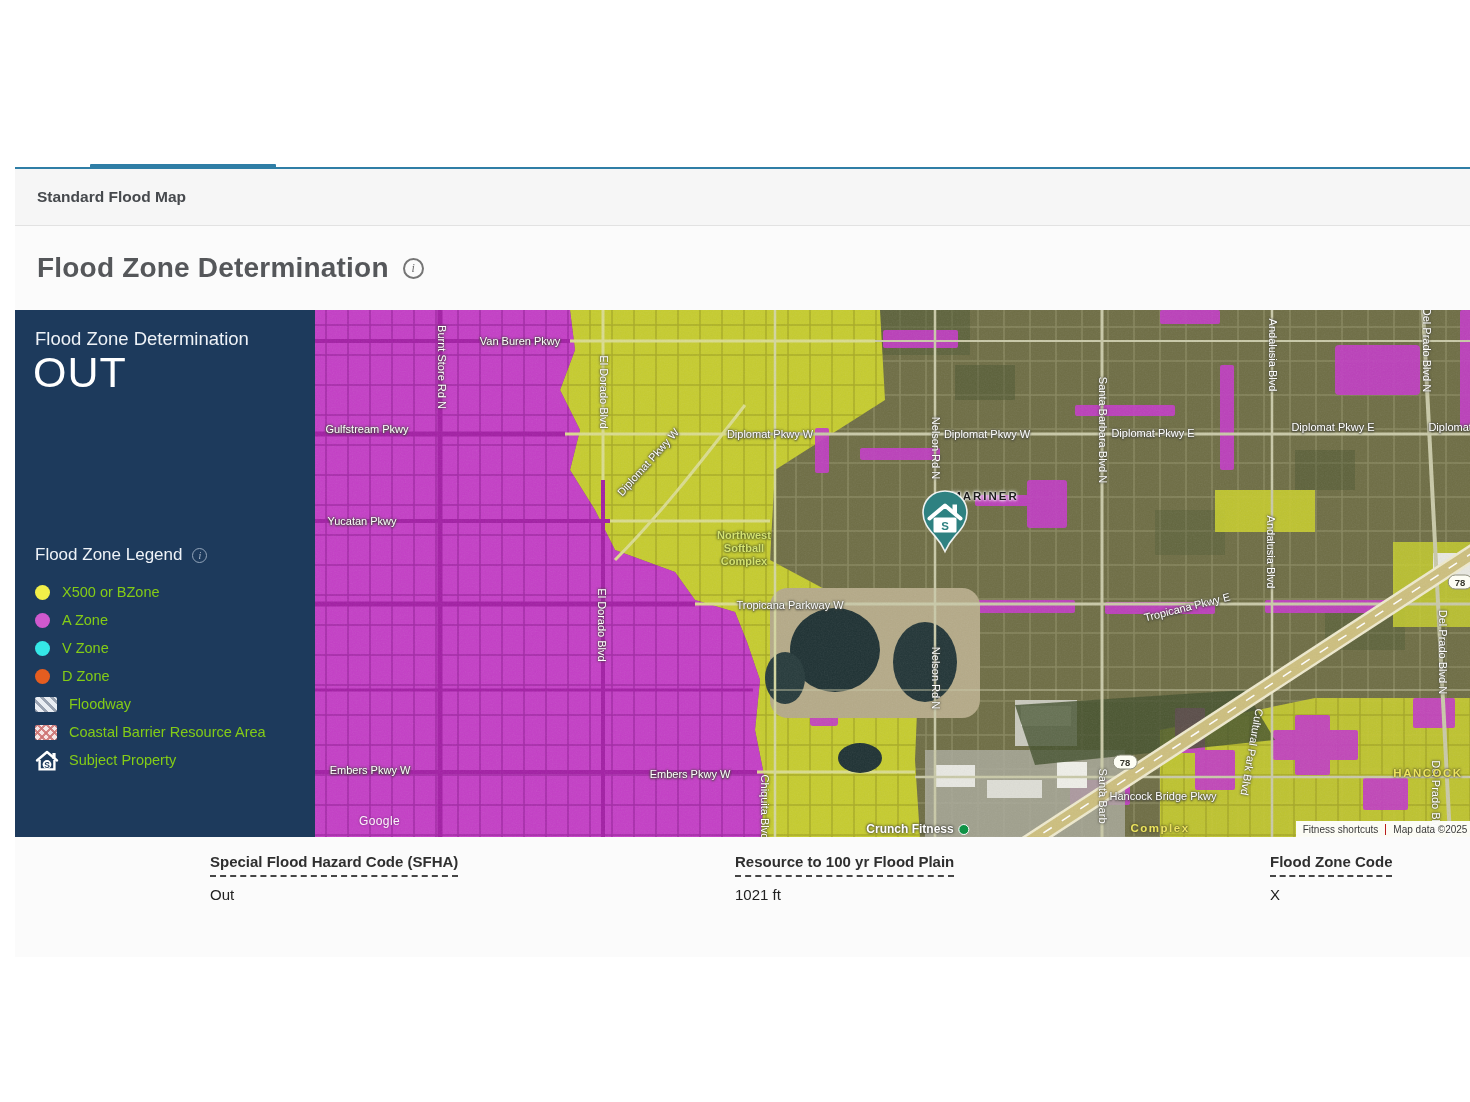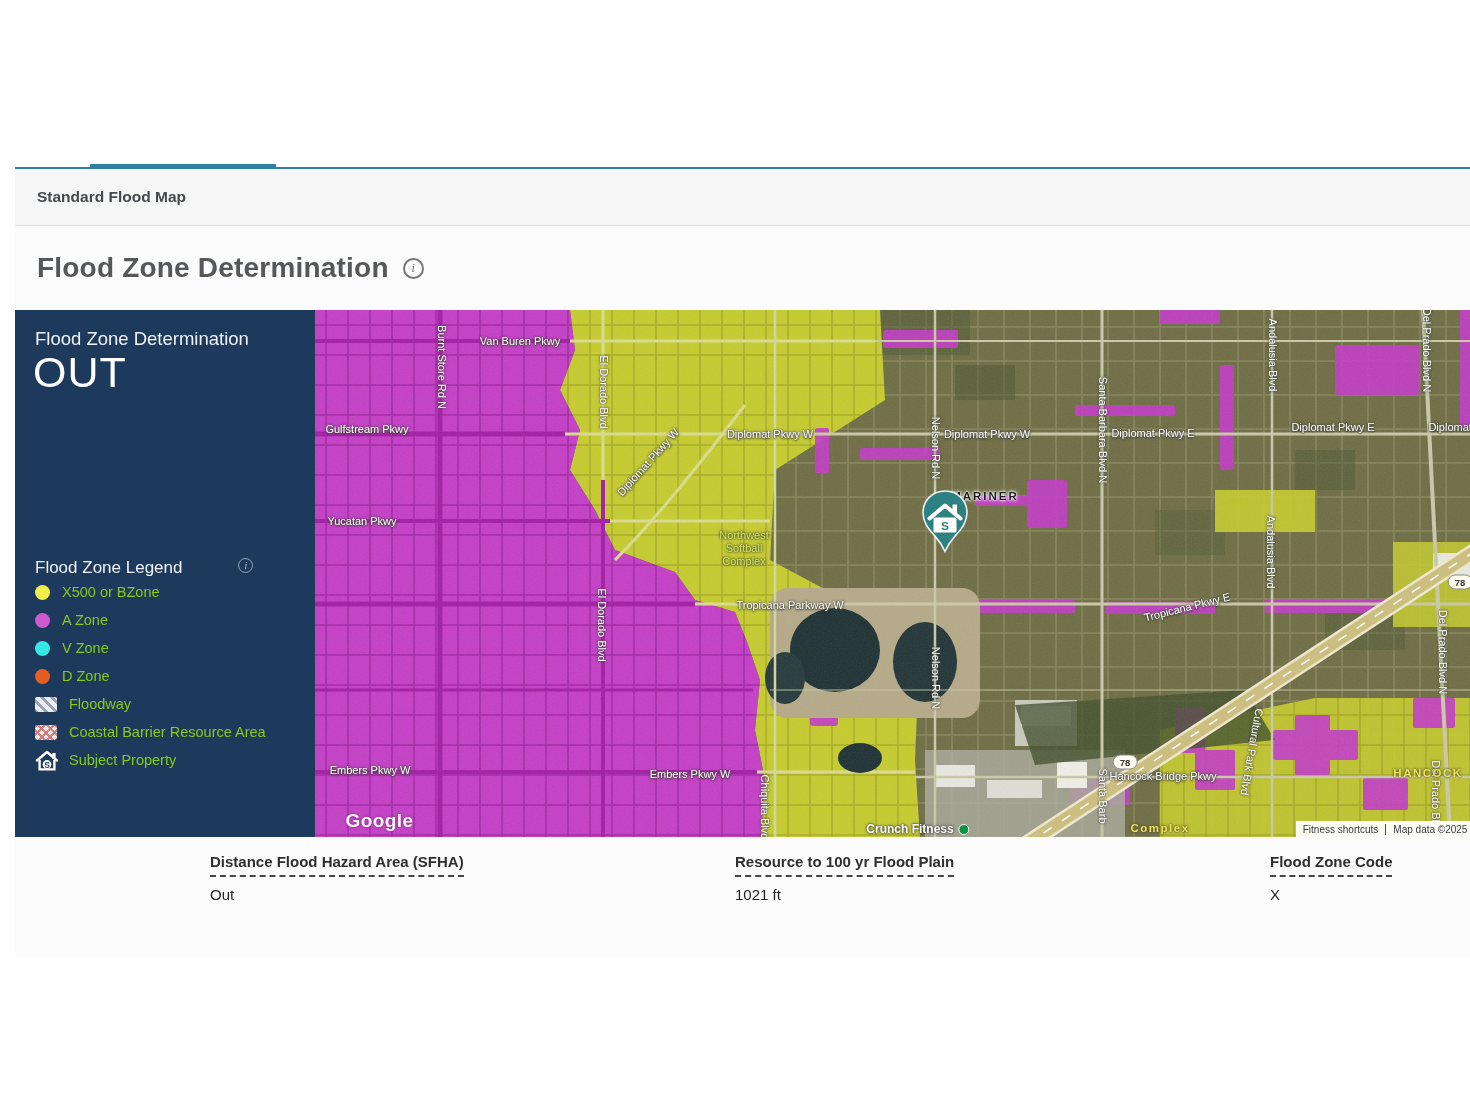--- a/index.html
+++ b/index.html
@@ -20,21 +20,21 @@
   .page-title{margin-left:22px;font-size:28px;font-weight:bold;color:#55575a;letter-spacing:.2px;}
   .info-icon{display:inline-flex;align-items:center;justify-content:center;border-radius:50%;
              font-family:"Liberation Serif",serif;font-style:italic;color:#6b6b6b;cursor:pointer;}
   .info-lg{width:17px;height:17px;border:2px solid #757575;font-size:12px;margin-left:14px;}
   .info-sm{width:13px;height:13px;border:1.5px solid #93a5ba;font-size:10px;margin-left:10px;color:#aebcce;}
 
   
   .panel{position:absolute;left:0;top:310px;width:300px;height:527px;background:#1d3a5c;color:#eef2f7;z-index:3;}
   .panel-heading{position:absolute;left:20px;top:18px;font-size:18.5px;font-weight:400;}
   .panel-value{position:absolute;left:18px;top:38px;font-size:43px;font-weight:400;letter-spacing:1px;color:#fff;}
-  .legend-title-row{position:absolute;left:20px;top:248px;display:flex;align-items:flex-start;font-size:17px;gap:46px;}
+  .legend-title-row{position:absolute;left:20px;top:235px;display:flex;align-items:center;font-size:17px;}
   .legend-list{position:absolute;left:20px;top:268px;}
   .legend-item{display:flex;align-items:center;height:28px;}
   .swatch{flex:0 0 auto;margin-right:12px;}
   .swatch-dot{width:15px;height:15px;border-radius:50%;}
   .swatch-hatch-diagonal{width:22px;height:15px;border-radius:2px;
       background:repeating-linear-gradient(45deg,#9aa3b2 0 2.5px,#e9edf3 2.5px 7px);}
   .swatch-hatch-cross{width:22px;height:15px;border-radius:2px;background:
       repeating-linear-gradient(45deg,rgba(205,115,115,.85) 0 2px,transparent 2px 6px),
       repeating-linear-gradient(-45deg,rgba(205,115,115,.85) 0 2px,transparent 2px 6px),#f6e6e6;}
   .swatch-house-icon{width:24px;height:22px;margin-right:10px;}
@@ -48,21 +48,21 @@
   .lbl-road{font-size:11px;color:#fff;text-shadow:0 0 2px #4a4a42,0 0 3px #4a4a42,0 1px 2px #4a4a42;white-space:nowrap;}
   .lbl-road-v{font-size:11px;color:#fff;text-shadow:0 0 2px #4a4a42,0 0 3px #4a4a42;writing-mode:vertical-rl;text-orientation:mixed;white-space:nowrap;}
   .lbl-city{font-size:11.5px;font-weight:bold;letter-spacing:2px;color:#1d1d1d;
             text-shadow:0 0 2px #fff,0 0 3px #fff,0 0 4px #fff;white-space:nowrap;}
   .lbl-area{font-size:11.5px;font-weight:bold;letter-spacing:1.5px;color:#ece45e;
             text-shadow:0 0 2px #55502a,0 0 3px #55502a;white-space:nowrap;}
   .lbl-park{font-size:11px;color:#d4e36e;text-align:center;line-height:13px;
             text-shadow:0 0 2px #3e4825,0 0 3px #3e4825;}
   .lbl-poi{font-size:12px;font-weight:bold;color:#fff;text-shadow:0 0 2px #3c3c34,0 0 3px #3c3c34;white-space:nowrap;display:flex;align-items:center;}
   .poi-dot{display:inline-block;width:9px;height:9px;border-radius:50%;background:#0f9246;border:1.5px solid #fff;margin-left:5px;}
-  .lbl-watermark{font-size:19px;font-weight:bold;color:#fff;opacity:.95;letter-spacing:.4px;
+  .lbl-watermark{font-size:12px;font-weight:normal;color:#fff;opacity:.95;letter-spacing:.4px;
             text-shadow:0 0 3px rgba(0,0,0,.4);white-space:nowrap;padding-left:37px;}
   .shield{position:absolute;transform:translate(-50%,-50%);background:#fdfdf4;border:1px solid #8f8f7d;
           border-radius:9px;padding:1px 6px;font-size:9.5px;font-weight:bold;color:#38382e;z-index:4;}
   .pin{position:absolute;left:607px;top:180px;width:46px;height:68px;z-index:5;cursor:pointer;}
   .map-attr{position:absolute;right:0;bottom:0;height:16px;display:flex;align-items:center;
             background:rgba(255,255,255,.95);font-size:10px;color:#3a3a3a;z-index:6;}
   .map-attr .attr-item{padding:0 7px;white-space:nowrap;}
   .map-attr .attr-item + .attr-item{border-left:1px solid #b91c1c;}
 
   
@@ -262,39 +262,39 @@
         <span class="map-label lbl-road" style="left: 672px; top: 124px; transform: translate(-50%, -50%);">Diplomat Pkwy W</span>
         <span class="map-label lbl-road" style="left: 333px; top: 152px; transform: translate(-50%, -50%) rotate(-48deg);">Diplomat Pkwy W</span>
         <span class="map-label lbl-road" style="left: 838px; top: 123px; transform: translate(-50%, -50%);">Diplomat Pkwy E</span>
         <span class="map-label lbl-road" style="left: 1018px; top: 117px; transform: translate(-50%, -50%);">Diplomat Pkwy E</span>
         <span class="map-label lbl-road" style="left: 1155px; top: 117px; transform: translate(-50%, -50%);">Diplomat Pkwy E</span>
         <span class="map-label lbl-road" style="left: 47px; top: 211px; transform: translate(-50%, -50%);">Yucatan Pkwy</span>
         <span class="map-label lbl-road" style="left: 475px; top: 295px; transform: translate(-50%, -50%);">Tropicana Parkway W</span>
         <span class="map-label lbl-road" style="left: 872px; top: 297px; transform: translate(-50%, -50%) rotate(-14deg);">Tropicana Pkwy E</span>
         <span class="map-label lbl-road" style="left: 55px; top: 460px; transform: translate(-50%, -50%);">Embers Pkwy W</span>
         <span class="map-label lbl-road" style="left: 375px; top: 464px; transform: translate(-50%, -50%);">Embers Pkwy W</span>
-        <span class="map-label lbl-road" style="left: 848px; top: 466px; transform: translate(-50%, -50%);">Hancock Bridge Pkwy</span>
+        <span class="map-label lbl-road" style="left: 848px; top: 486px; transform: translate(-50%, -50%);">Hancock Bridge Pkwy</span>
         <span class="map-label lbl-road-v" style="left: 127px; top: 57px; transform: translate(-50%, -50%);">Burnt Store Rd N</span>
         <span class="map-label lbl-road-v" style="left: 289px; top: 82px; transform: translate(-50%, -50%);">El Dorado Blvd</span>
         <span class="map-label lbl-road-v" style="left: 287px; top: 315px; transform: translate(-50%, -50%);">El Dorado Blvd</span>
         <span class="map-label lbl-road-v" style="left: 621px; top: 138px; transform: translate(-50%, -50%);">Nelson Rd N</span>
         <span class="map-label lbl-road-v" style="left: 621px; top: 368px; transform: translate(-50%, -50%);">Nelson Rd N</span>
         <span class="map-label lbl-road-v" style="left: 788px; top: 120px; transform: translate(-50%, -50%);">Santa Barbara Blvd N</span>
         <span class="map-label lbl-road-v" style="left: 788px; top: 486px; transform: translate(-50%, -50%);">Santa Barb</span>
         <span class="map-label lbl-road-v" style="left: 958px; top: 45px; transform: translate(-50%, -50%);">Andalusia Blvd</span>
         <span class="map-label lbl-road-v" style="left: 956px; top: 242px; transform: translate(-50%, -50%);">Andalusia Blvd</span>
         <span class="map-label lbl-road-v" style="left: 1112px; top: 40px; transform: translate(-50%, -50%);">Del Prado Blvd N</span>
         <span class="map-label lbl-road-v" style="left: 1128px; top: 342px; transform: translate(-50%, -50%);">Del Prado Blvd N</span>
         <span class="map-label lbl-road-v" style="left: 1121px; top: 487px; transform: translate(-50%, -50%);">Del Prado Blvd</span>
         <span class="map-label lbl-road-v" style="left: 937px; top: 442px; transform: translate(-50%, -50%) rotate(10deg);">Cultural Park Blvd</span>
         <span class="map-label lbl-road-v" style="left: 450px; top: 497px; transform: translate(-50%, -50%);">Chiquita Blvd</span>
         <span class="map-label lbl-city" style="left: 670px; top: 186px; transform: translate(-50%, -50%);">MARINER</span>
         <span class="map-label lbl-area" style="left: 1113px; top: 463px; transform: translate(-50%, -50%);">HANCOCK</span>
         <span class="map-label lbl-area" style="left: 845px; top: 518px; transform: translate(-50%, -50%);">Complex</span>
-        <span class="map-label lbl-park" style="left: 429px; top: 238px; transform: translate(-50%, -50%);">Northwest
+        <span class="map-label lbl-park" style="left: 429px; top: 238px; transform: translate(-50%, -50%); font-weight: bold;">Northwest
 Softball
 Complex</span>
         <span class="map-label lbl-poi" style="left: 603px; top: 519px; transform: translate(-50%, -50%);">Crunch Fitness<span class="poi-dot"></span></span>
         <span class="map-label lbl-watermark" style="left: 46px; top: 511px; transform: translate(-50%, -50%);">Google</span>
       </div>
     <div>
         <span class="shield" style="left: 810px; top: 452px;">78</span>
         <span class="shield" style="left: 1145px; top: 272px;">78</span>
       </div>
 
@@ -309,21 +309,21 @@
     </div>
 
     <div class="map-attr">
       <span class="attr-item">Fitness shortcuts</span>
       <span class="attr-item">Map data ©2025 G</span>
     </div>
   </div>
 
   <div class="stats">
       <div class="stat" style="left: 195px;">
-    <div><span class="stat-label">Distance Flood Hazard Area (SFHA)</span></div>
+    <div><span class="stat-label">Special Flood Hazard Code (SFHA)</span></div>
     <div class="stat-value">Out</div>
   </div>
       <div class="stat" style="left: 720px;">
     <div><span class="stat-label">Resource to 100 yr Flood Plain</span></div>
     <div class="stat-value">1021 ft</div>
   </div>
       <div class="stat" style="left: 1255px;">
     <div><span class="stat-label">Flood Zone Code</span></div>
     <div class="stat-value">X</div>
   </div>

